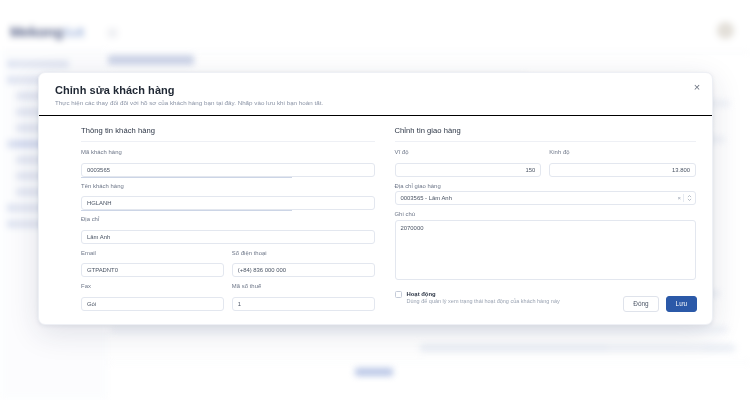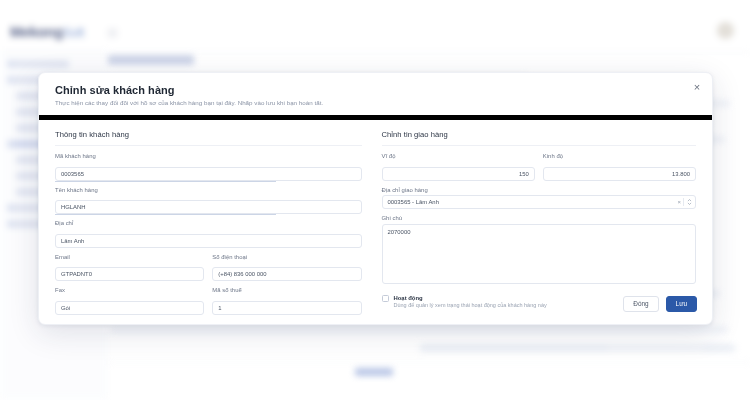--- a/index.html
+++ b/index.html
@@ -165,41 +165,42 @@
     line-height: 12px;
     text-align: center;
     cursor: pointer;
     background: none;
     border: none;
     font-family: "Liberation Sans", sans-serif;
   }
 
   .modal-header {
     padding: 11px 16px 9px 16px;
-    border-bottom: 5px solid #000000;
+    border-bottom: 1px solid #000000;
   }
 
   .modal-title {
     font-size: 11px;
     font-weight: bold;
     color: #1f2733;
     letter-spacing: 0.05px;
     margin-bottom: 3px;
   }
 
   .modal-subtitle {
     font-size: 6.2px;
     color: #8a93a5;
     letter-spacing: 0.03px;
   }
 
   .modal-body {
     display: flex;
     padding: 10px 16px 0 16px;
     gap: 0;
+    margin-left: 26px;
   }
 
   .col {
     width: 50%;
   }
   .col-left { padding-right: 14px; }
   .col-right { padding-left: 6px; }
 
   .section-title {
     font-size: 7.6px;

